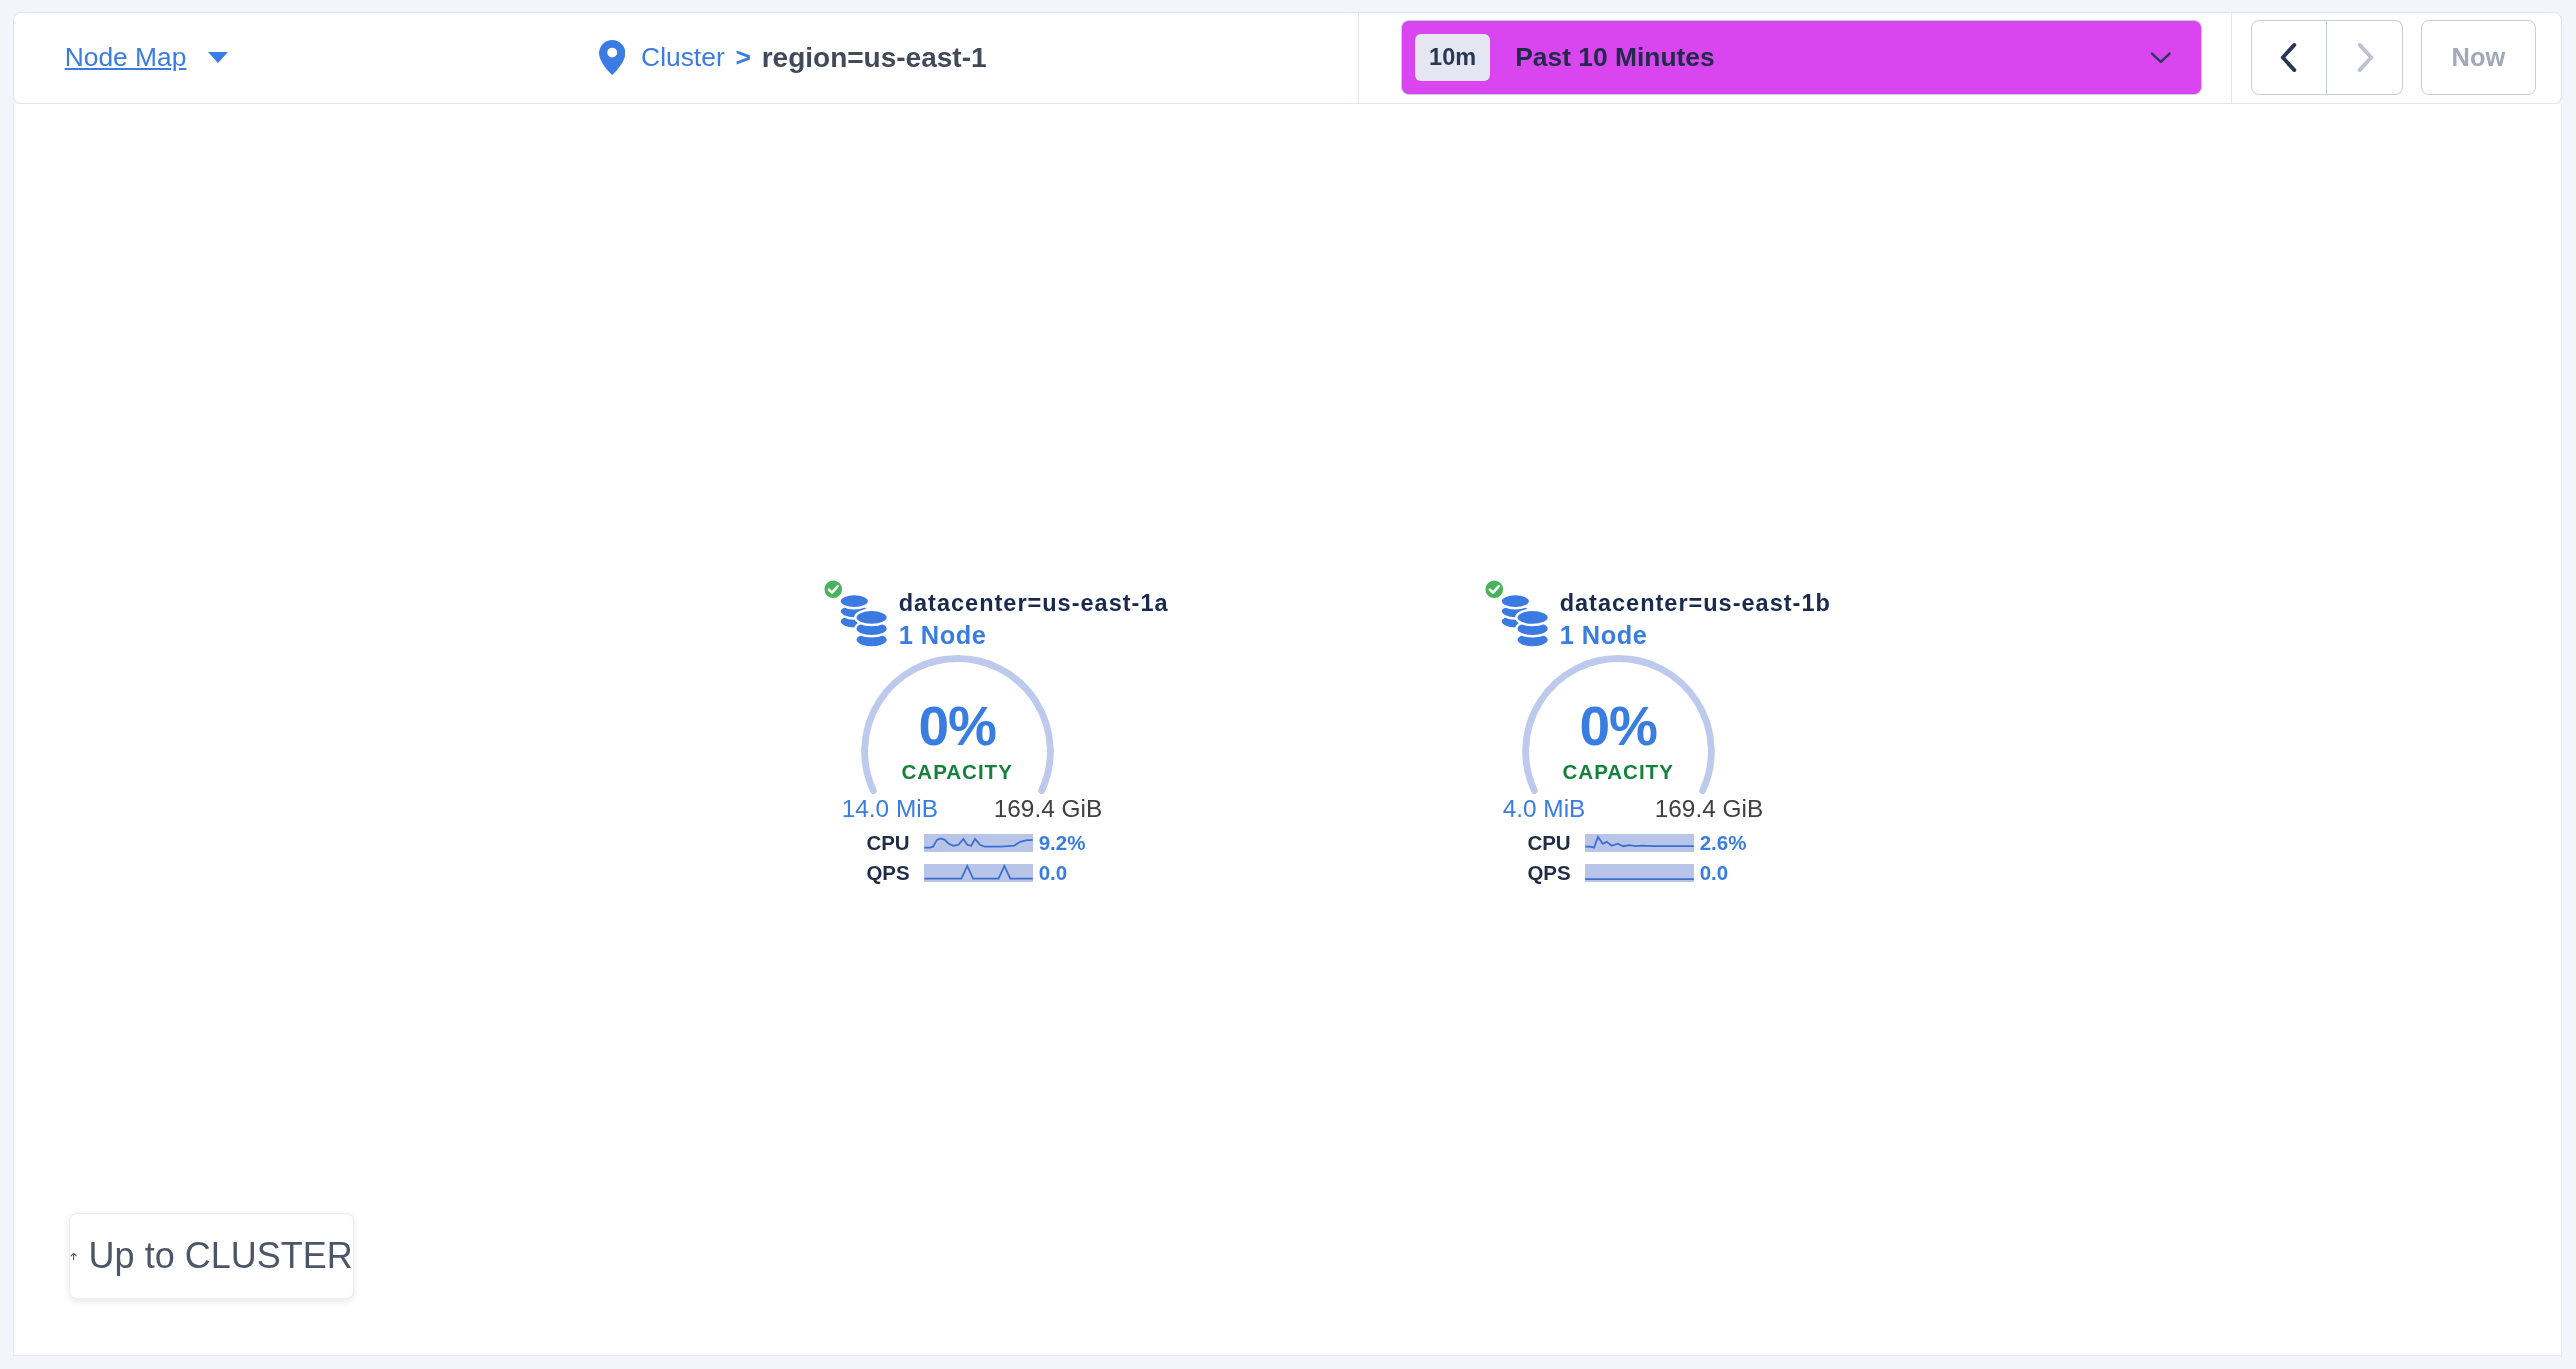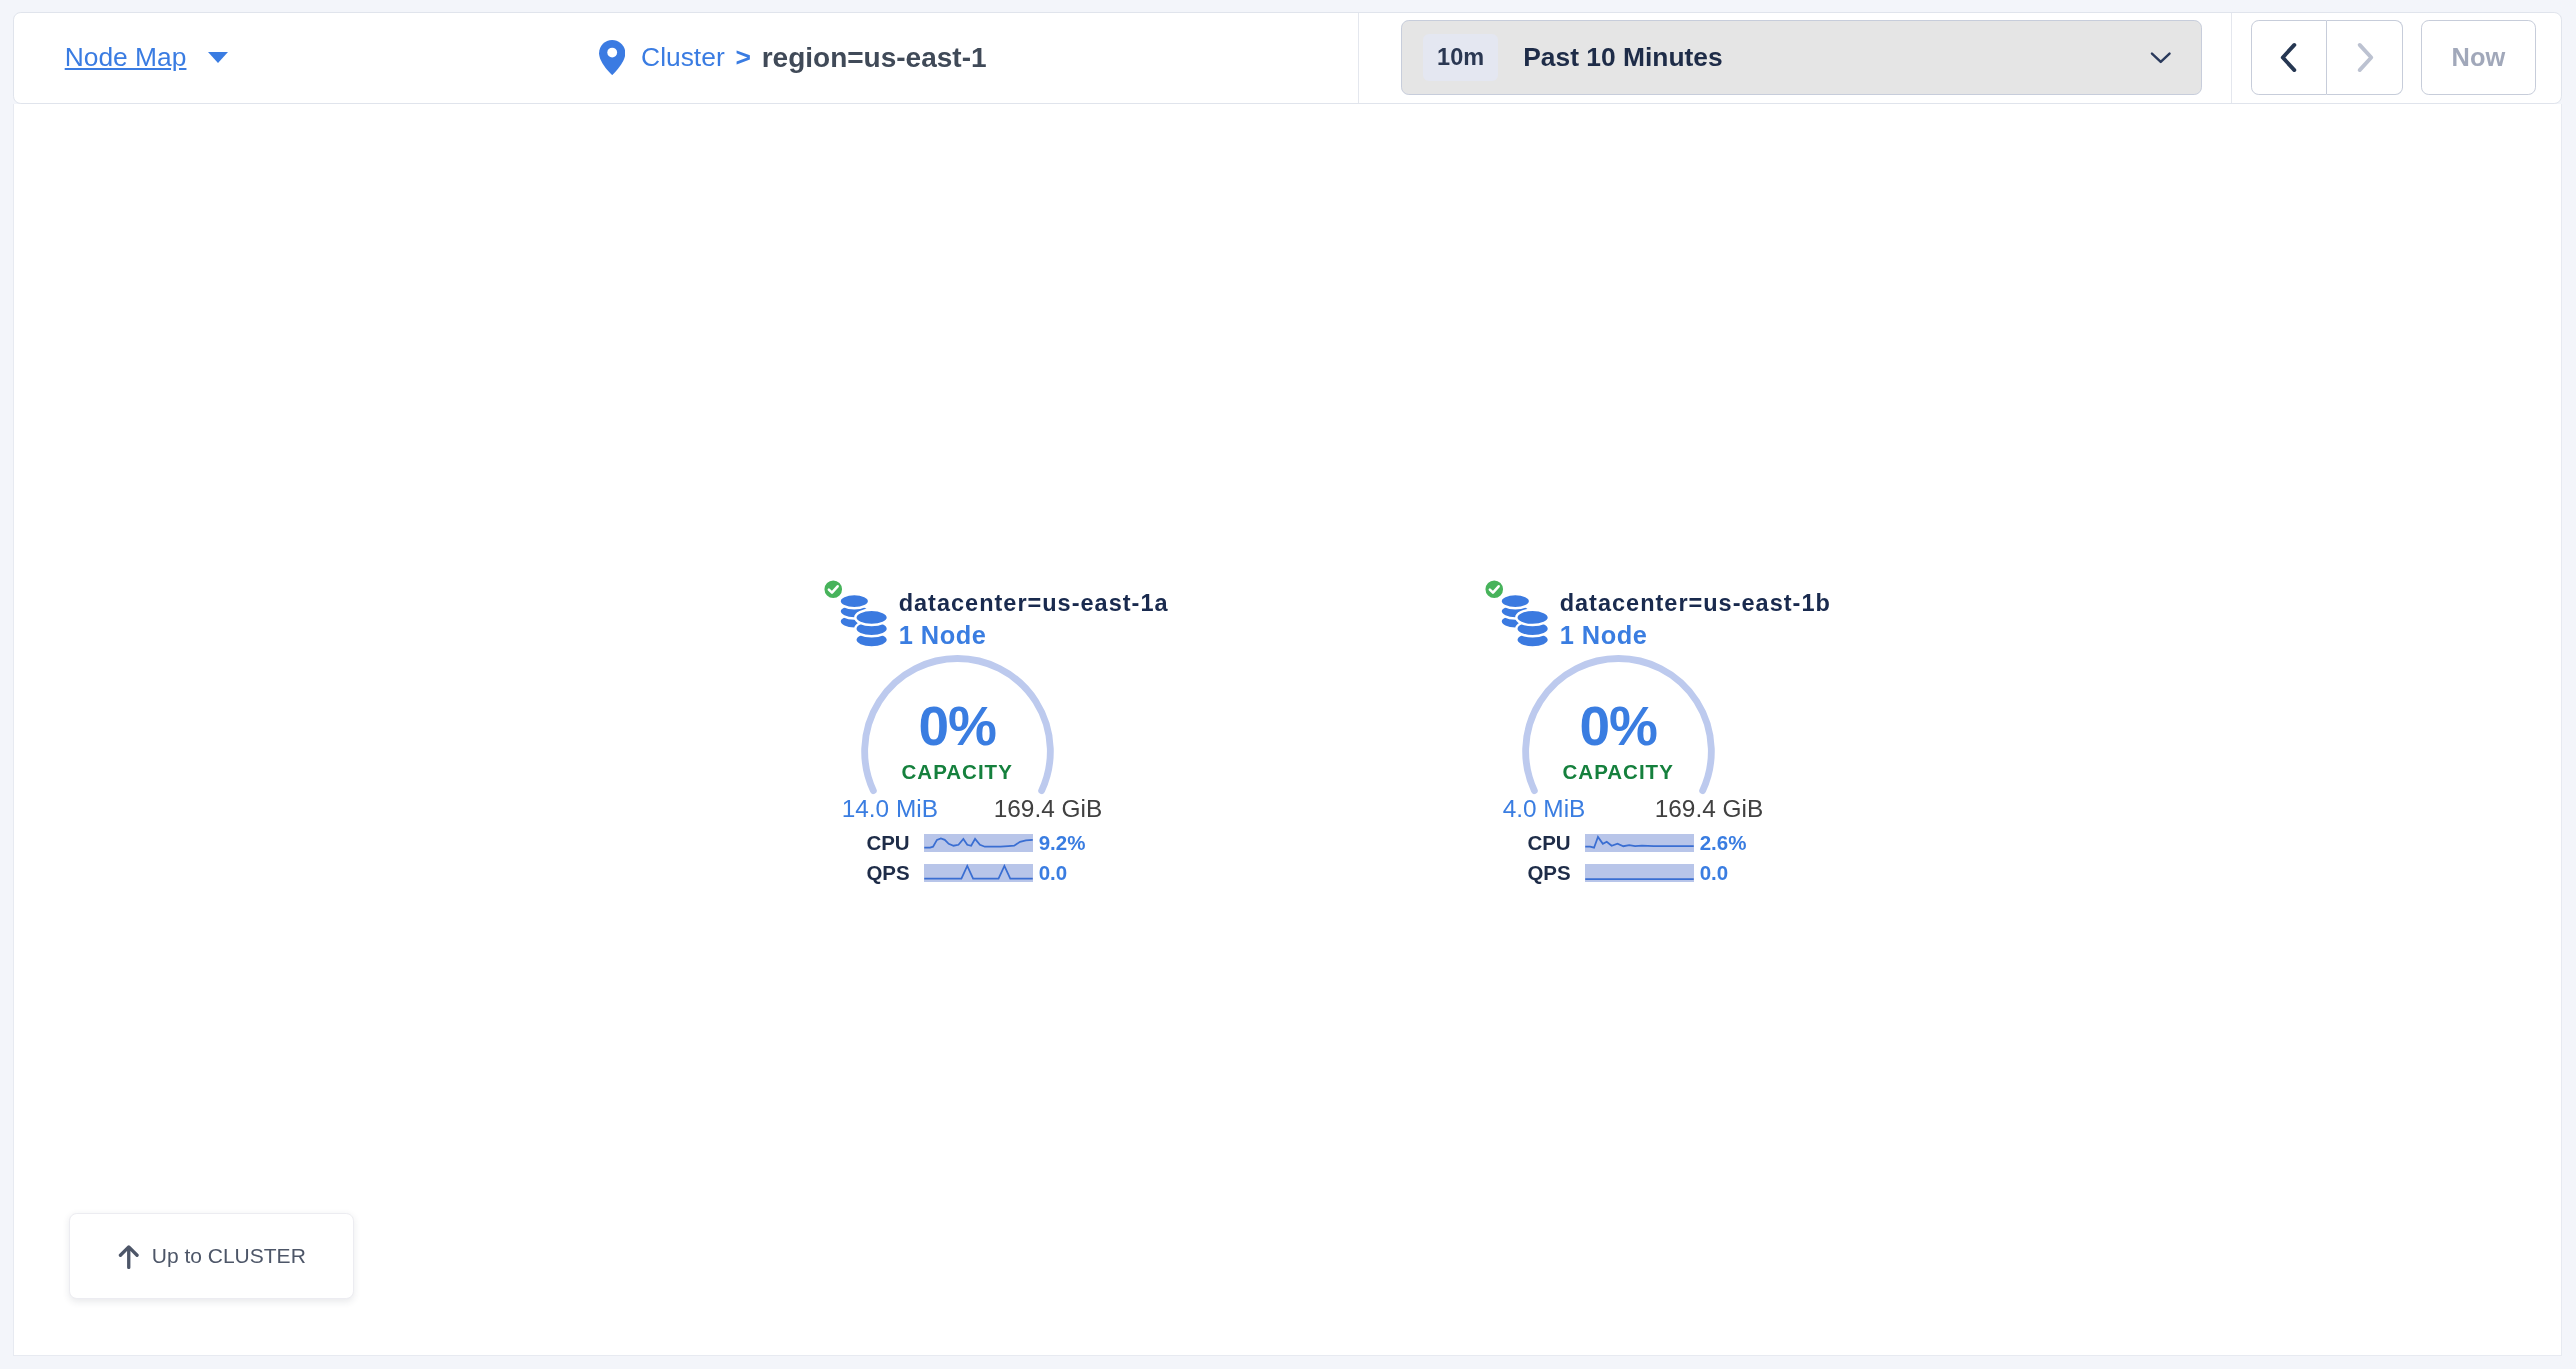--- a/index.html
+++ b/index.html
@@ -18,23 +18,23 @@
   .caret-down { width:0; height:0; border-left:10.8px solid transparent; border-right:10.8px solid transparent; border-top:11.7px solid #3a7ce2; }
   .crumb-wrap { flex:1; display:flex; justify-content:center; align-items:center; }
   .crumb { display:flex; align-items:center; }
   .crumb .pin { margin-right:15.6px; display:flex; }
   .crumb-root { font-size:26.4px; color:#3a7ce2; cursor:pointer; }
   .crumb-sep { font-size:26.4px; color:#3a7ce2; font-weight:bold; margin:0 10.8px; }
   .crumb-cur { font-size:28px; color:#404a58; font-weight:600; }
 
   .hdr-mid { flex:0 0 873px; display:flex; align-items:center; border-right:1px solid #e4e7ee; }
   .time-box {
-    margin-left:42px; width:801px; height:75px; background:#e5e5e5;
+    margin-left:42px; width:801px; height:75px; background:#d946ef;
     border:1px solid #c7cddb; border-radius:7.8px;
-    display:flex; align-items:center; cursor:pointer; position:relative;padding-left:8px;
+    display:flex; align-items:center; cursor:pointer; position:relative;
   }
   .time-badge { margin-left:13.7px; padding:9.8px 13.7px; background:#e4e7f1; border-radius:5.9px; font-size:23.5px; font-weight:bold; color:#2a3752; }
   .time-label { margin-left:25.4px; font-size:26.4px; font-weight:600; color:#1e2c48; }
   .time-chevron { position:absolute; right:29px; top:50%; transform:translateY(-50%); display:flex; }
 
   .hdr-right { flex:1; display:flex; align-items:center; }
   .nav-group { display:flex; margin-left:19.6px; }
   .nav-btn { width:76px; height:75px; background:#fff; border:1px solid #c7cdda; display:flex; align-items:center; justify-content:center; cursor:pointer; }
   .nav-prev { border-radius:7.8px 0 0 7.8px; }
   .nav-next { border-radius:0 7.8px 7.8px 0; border-left:none; }
@@ -66,21 +66,21 @@
   .spark { position:absolute; left:133px; top:0; width:109px; height:17.6px; background:#b8c5e9; }
   .spark svg { display:block; }
   .stat-value { position:absolute; left:248px; font-size:20.5px; font-weight:bold; color:#3a7de1; line-height:17.6px; white-space:nowrap; }
 
   
   .up-btn {
     position:absolute; left:55px; top:1109px; width:285px; height:86px;
     background:#fff; border:1px solid #ececf1; border-radius:7.8px;
     box-shadow:0 2.9px 7.8px rgba(40,50,70,0.10);
     display:flex; align-items:center; justify-content:center; gap:11.7px;
-    font-size:21px; color:#4d5668; cursor:pointer; white-space:nowrap;
+    font-size:36px; color:#4d5668; cursor:pointer; white-space:nowrap;
   }
 </style>
 </head>
 <body>
 
 <div class="header">
 
   <div class="hdr-left">
     <div class="view-sel">
       <span class="view-sel-label">Node Map</span>

